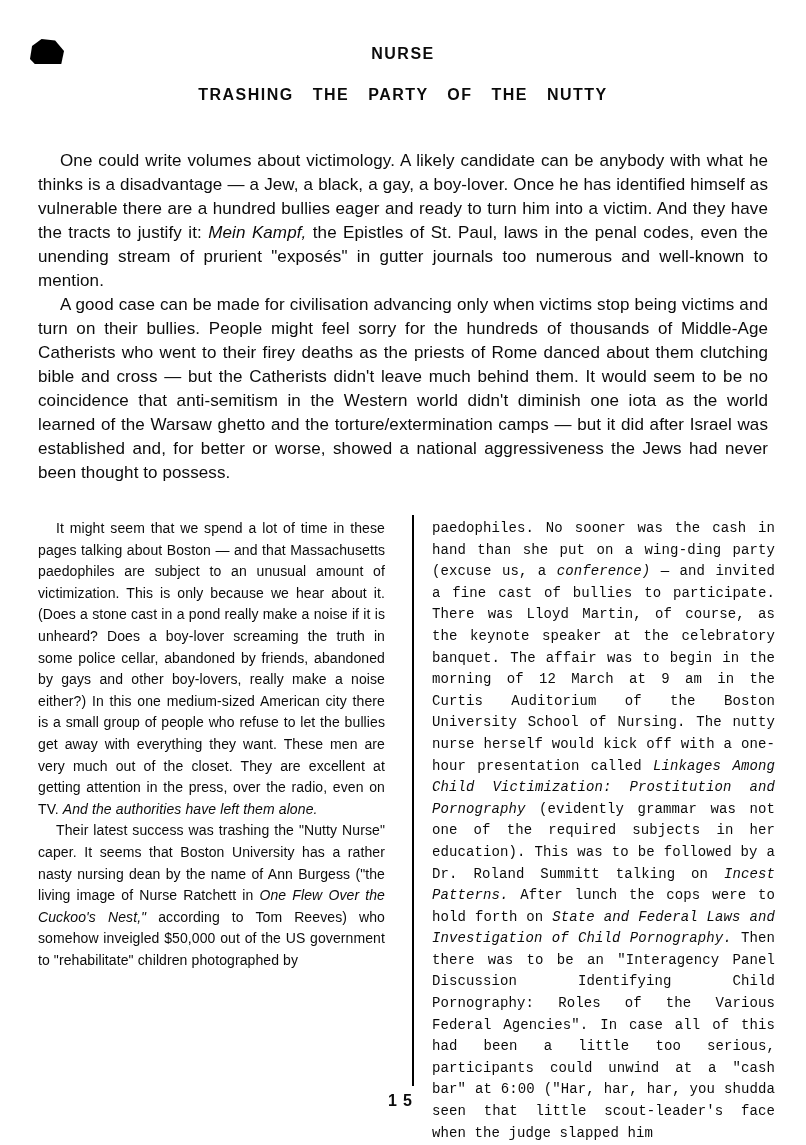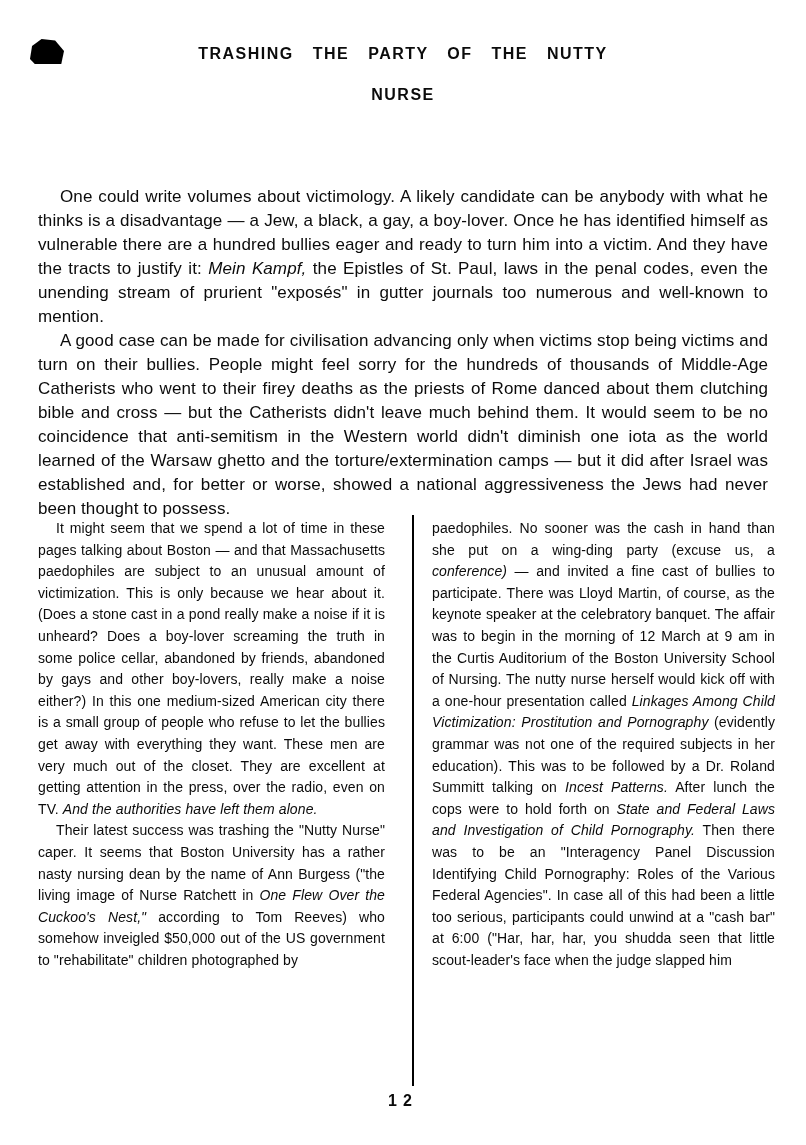--- a/index.html
+++ b/index.html
@@ -39,42 +39,41 @@
   }
   .intro {
     position: absolute;
     top: 149px;
     left: 38px;
     width: 730px;
     font-size: 17px;
     line-height: 24px;
     text-align: justify;
     letter-spacing: 0.1px;
-    margin-top: 36px;
   }
   .intro p.para {
     margin: 0;
     text-indent: 22px;
   }
   .columns {
     position: absolute;
     top: 518px;
     left: 38px;
     width: 737px;
     display: flex;
   }
   .col {
     font-size: 14px;
     line-height: 21.6px;
     text-align: justify;
     letter-spacing: 0.1px;
   }
   .col-left  { width: 347px; }
   .col-gap   { width: 47px; flex: 0 0 47px; }
-  .col-right { width: 343px; }
+  .col-right { width: 343px; font-family: Liberation Mono, monospace; }
   .col p.para { margin: 0; text-indent: 18px; }
   .col p.para.no-indent { text-indent: 0; }
   .divider {
     position: absolute;
     left: 412px;
     top: 515px;
     width: 2px;
     height: 571px;
     background: #000;
   }
@@ -91,37 +90,37 @@
   i { font-style: italic; }
 </style>
 </head>
 <body>
 
 <div class="page">
 
   <div class="scan-mark"></div>
 
   <h1 class="title-block" style="margin:0; font-size:inherit;">
+    <div>NURSE</div>
     <div>TRASHING THE PARTY OF THE NUTTY</div>
-    <div>NURSE</div>
   </h1>
 
   <div class="intro">
       <p class="para"><span>One could write volumes about victimology. A likely candidate can be anybody with what he thinks is a disadvantage — a Jew, a black, a gay, a boy-lover. Once he has identified himself as vulnerable there are a hundred bullies eager and ready to turn him into a victim. And they have the tracts to justify it: </span><i>Mein Kampf,</i><span> the Epistles of St. Paul, laws in the penal codes, even the unending stream of prurient "exposés" in gutter journals too numerous and well-known to mention.</span></p>
       <p class="para"><span>A good case can be made for civilisation advancing only when victims stop being victims and turn on their bullies. People might feel sorry for the hundreds of thousands of Middle-Age Catherists who went to their firey deaths as the priests of Rome danced about them clutching bible and cross — but the Catherists didn't leave much behind them. It would seem to be no coincidence that anti-semitism in the Western world didn't diminish one iota as the world learned of the Warsaw ghetto and the torture/extermination camps — but it did after Israel was established and, for better or worse, showed a national aggressiveness the Jews had never been thought to possess.</span></p>
     </div>
 
   <div class="columns">
     <div class="col col-left">
         <p class="para"><span>It might seem that we spend a lot of time in these pages talking about Boston — and that Massachusetts paedophiles are subject to an unusual amount of victimization. This is only because we hear about it. (Does a stone cast in a pond really make a noise if it is unheard? Does a boy-lover screaming the truth in some police cellar, abandoned by friends, abandoned by gays and other boy-lovers, really make a noise either?) In this one medium-sized American city there is a small group of people who refuse to let the bullies get away with everything they want. These men are very much out of the closet. They are excellent at getting attention in the press, over the radio, even on TV. </span><i>And the authorities have left them alone.</i></p>
         <p class="para"><span>Their latest success was trashing the "Nutty Nurse" caper. It seems that Boston University has a rather nasty nursing dean by the name of Ann Burgess ("the living image of Nurse Ratchett in </span><i>One Flew Over the Cuckoo's Nest,"</i><span> according to Tom Reeves) who somehow inveigled $50,000 out of the US government to "rehabilitate" children photographed by</span></p>
       </div>
     <div class="col-gap"></div>
     <div class="col col-right">
         <p class="para no-indent"><span>paedophiles. No sooner was the cash in hand than she put on a wing-ding party (excuse us, a </span><i>conference)</i><span> — and invited a fine cast of bullies to participate. There was Lloyd Martin, of course, as the keynote speaker at the celebratory banquet. The affair was to begin in the morning of 12 March at 9 am in the Curtis Auditorium of the Boston University School of Nursing. The nutty nurse herself would kick off with a one-hour presentation called </span><i>Linkages Among Child Victimization: Prostitution and Pornography</i><span> (evidently grammar was not one of the required subjects in her education). This was to be followed by a Dr. Roland Summitt talking on </span><i>Incest Patterns.</i><span> After lunch the cops were to hold forth on </span><i>State and Federal Laws and Investigation of Child Pornography.</i><span> Then there was to be an "Interagency Panel Discussion Identifying Child Pornography: Roles of the Various Federal Agencies". In case all of this had been a little too serious, participants could unwind at a "cash bar" at 6:00 ("Har, har, har, you shudda seen that little scout-leader's face when the judge slapped him</span></p>
       </div>
   </div>
 
   <div class="divider"></div>
 
-  <div class="page-number">12</div>
+  <div class="page-number">15</div>
 
 </div>
 
 </body></html>

